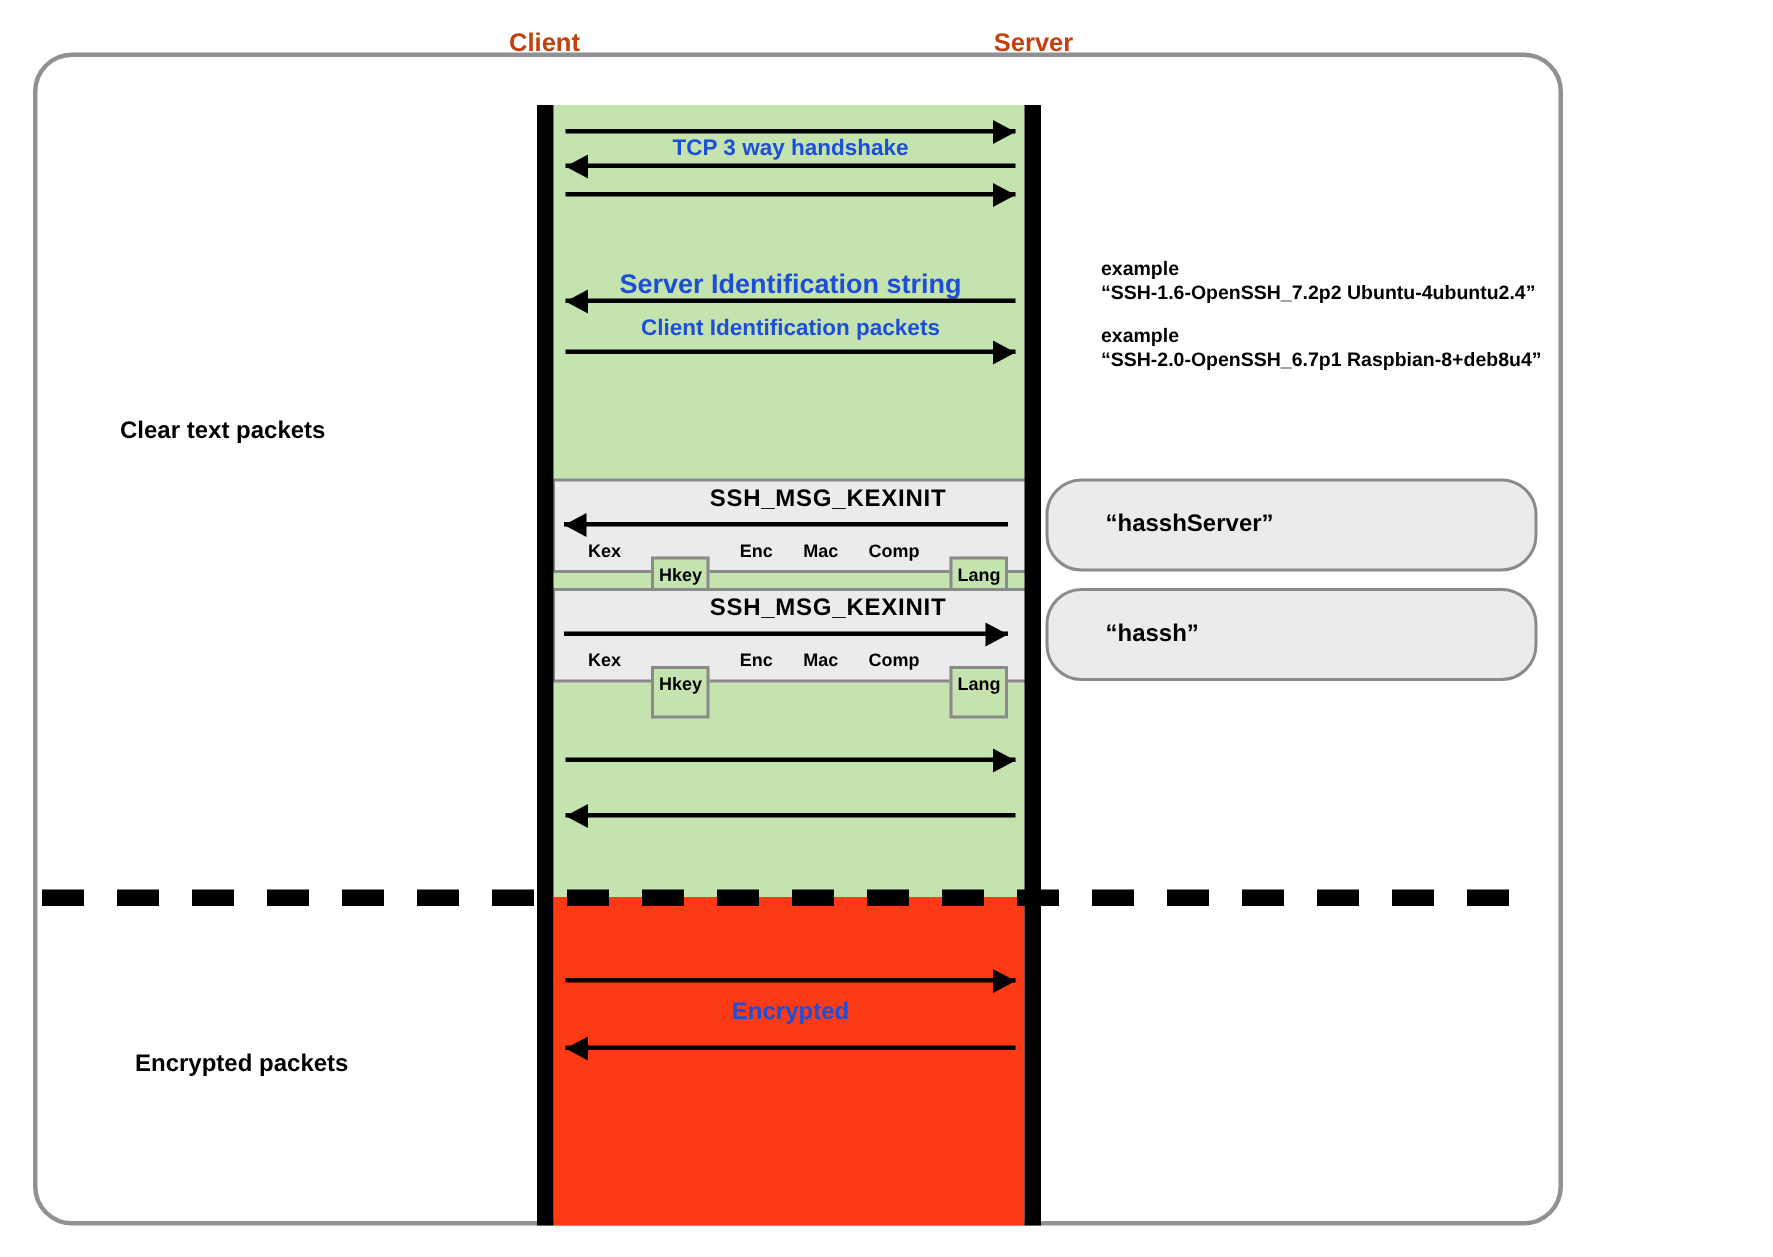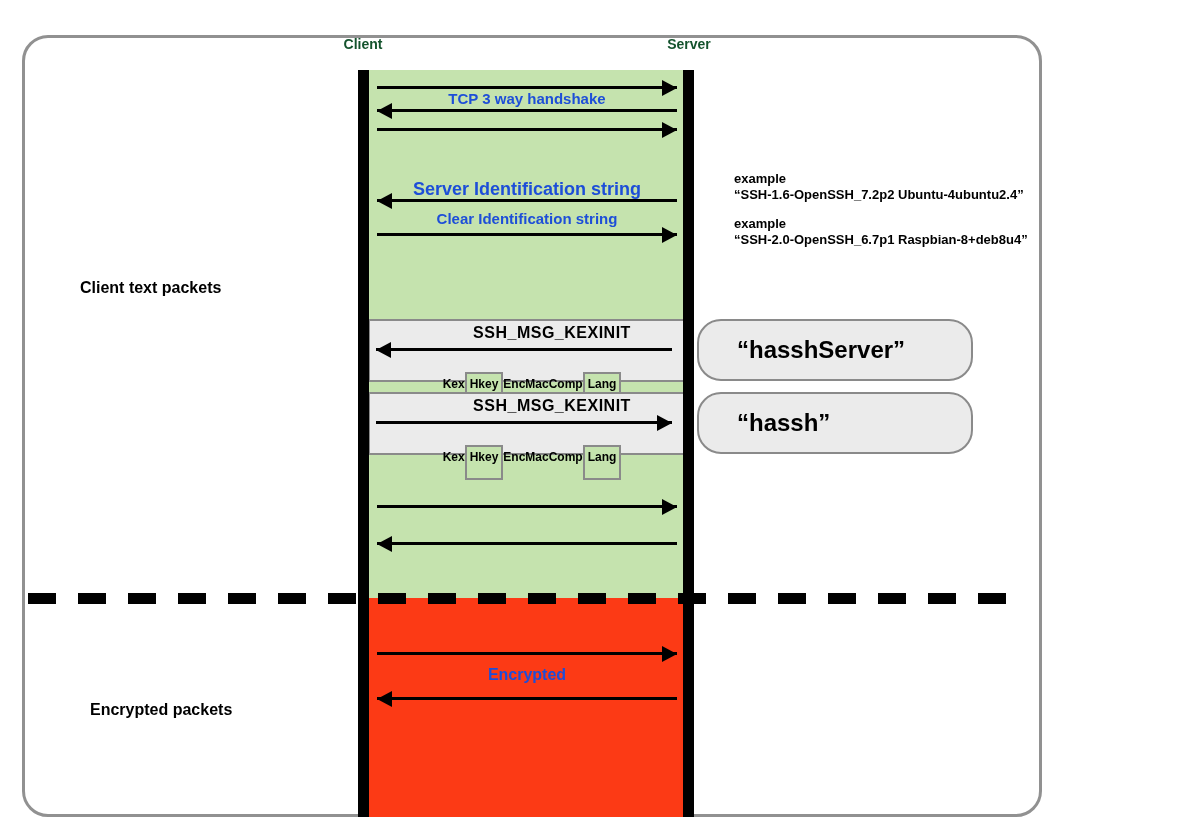--- a/index.html
+++ b/index.html
@@ -16,22 +16,22 @@
          border:3px solid #919191;border-radius:26px;background:#fff;z-index:0;}
 
   .band{position:absolute;left:369px;width:314px;z-index:1;}
   .band.green{top:70px;height:528px;background:var(--green);}
   .band.red{top:598px;height:219px;background:var(--red);}
 
   .lifeline{position:absolute;top:70px;width:11px;height:747px;background:#000;z-index:5;}
   .lifeline.client{left:358px;}
   .lifeline.server{left:683px;}
 
-  .actor{position:absolute;top:36px;width:130px;text-align:center;
-         font-size:14px;font-weight:bold;color:#14532d;z-index:6;}
+  .actor{position:absolute;top:19px;width:130px;text-align:center;
+         font-size:17px;font-weight:bold;color:#c2410c;z-index:6;}
   .actor.client{left:298px;}
   .actor.server{left:624px;}
 
   .arrow{position:absolute;left:377px;width:300px;height:3px;background:#000;z-index:4;}
   .arrow::after{content:"";position:absolute;width:0;height:0;
     border-top:8px solid transparent;border-bottom:8px solid transparent;
     top:50%;transform:translateY(-50%);}
   .arrow.right::after{right:0;border-left:15px solid #000;}
   .arrow.left::after{left:0;border-right:15px solid #000;}
 
@@ -41,31 +41,31 @@
   .section-label{position:absolute;font-size:16px;font-weight:bold;color:#000;z-index:4;}
 
   .example{position:absolute;left:710px;width:460px;z-index:4;
            font-size:13px;font-weight:bold;color:#000;line-height:1.25;margin-left:24px;}
 
   .kexbox{position:absolute;left:368px;width:316px;height:59px;
           background:var(--boxfill);border:2px solid var(--bordergray);z-index:4;}
   .kexbox .kex-title{position:absolute;top:3px;left:0;right:0;text-align:center;
           font-size:16px;font-weight:bold;letter-spacing:0.5px;margin-left:48px;}
   .kexbox .arrow{left:6px;width:296px;top:27px;}
-  .kex-fields{position:absolute;top:51px;left:0;right:0;display:flex;
-          justify-content:center;align-items:flex-start;
+  .kex-fields{position:absolute;top:34px;left:0;right:0;display:flex;
+          justify-content:space-between;align-items:flex-start;
           padding:0 14px 0 22px;}
   .kex-field{font-size:12px;font-weight:bold;padding-top:5px;white-space:nowrap;}
   .kex-field.tab{background:var(--green);border:2px solid var(--bordergray);
-          padding:3px 3px 14px 3px;margin-top:0;}
+          padding:3px 3px 14px 3px;margin-top:16px;}
 
-  .hasshbox{position:absolute;left:697px;width:276px;height:62px;
+  .hasshbox{position:absolute;left:697px;width:328px;height:62px;
           background:var(--boxfill);border:2px solid var(--bordergray);
           border-radius:24px;display:flex;align-items:center;
-          font-size:24px;font-weight:bold;color:#000;z-index:3;padding-left:38px;
+          font-size:16px;font-weight:bold;color:#000;z-index:3;padding-left:38px;
           box-sizing:border-box;}
 
   .dashed-line{position:absolute;left:28px;top:593px;width:992px;height:11px;z-index:10;
           background:repeating-linear-gradient(90deg,#000 0,#000 28px,transparent 28px,transparent 50px);}
 </style>
 </head>
 <body>
 
 <div id="canvas">
 
@@ -77,33 +77,33 @@
   <div class="actor client">Client</div>
   <div class="actor server">Server</div>
 
   <div class="arrow right" style="top:86px"></div>
   <div class="msg-label" style="top:90px;font-size:15px">TCP 3 way handshake</div>
   <div class="arrow left" style="top:109px"></div>
   <div class="arrow right" style="top:128px"></div>
 
   <div class="msg-label" style="top:179px;font-size:18px">Server Identification string</div>
   <div class="arrow left" style="top:199px"></div>
-  <div class="msg-label" style="top:210px;font-size:15px">Clear Identification string</div>
+  <div class="msg-label" style="top:210px;font-size:15px">Client Identification packets</div>
   <div class="arrow right" style="top:233px"></div>
 
   <div class="example" style="top:171px">
     <div>example</div>
     <div>“SSH-1.6-OpenSSH_7.2p2 Ubuntu-4ubuntu2.4”</div>
   </div>
   <div class="example" style="top:216px">
     <div>example</div>
     <div>“SSH-2.0-OpenSSH_6.7p1 Raspbian-8+deb8u4”</div>
   </div>
 
-  <div class="section-label" style="left:80px;top:279px">Client text packets</div>
+  <div class="section-label" style="left:80px;top:279px">Clear text packets</div>
   <div class="section-label" style="left:90px;top:701px">Encrypted packets</div>
 
   <div class="kexbox" style="top:319px">
     <div class="kex-title">SSH_MSG_KEXINIT</div>
     <div class="arrow left"></div>
     <div class="kex-fields">
       <span class="kex-field">Kex</span>
       <span class="kex-field tab">Hkey</span>
       <span class="kex-field">Enc</span>
       <span class="kex-field">Mac</span>

